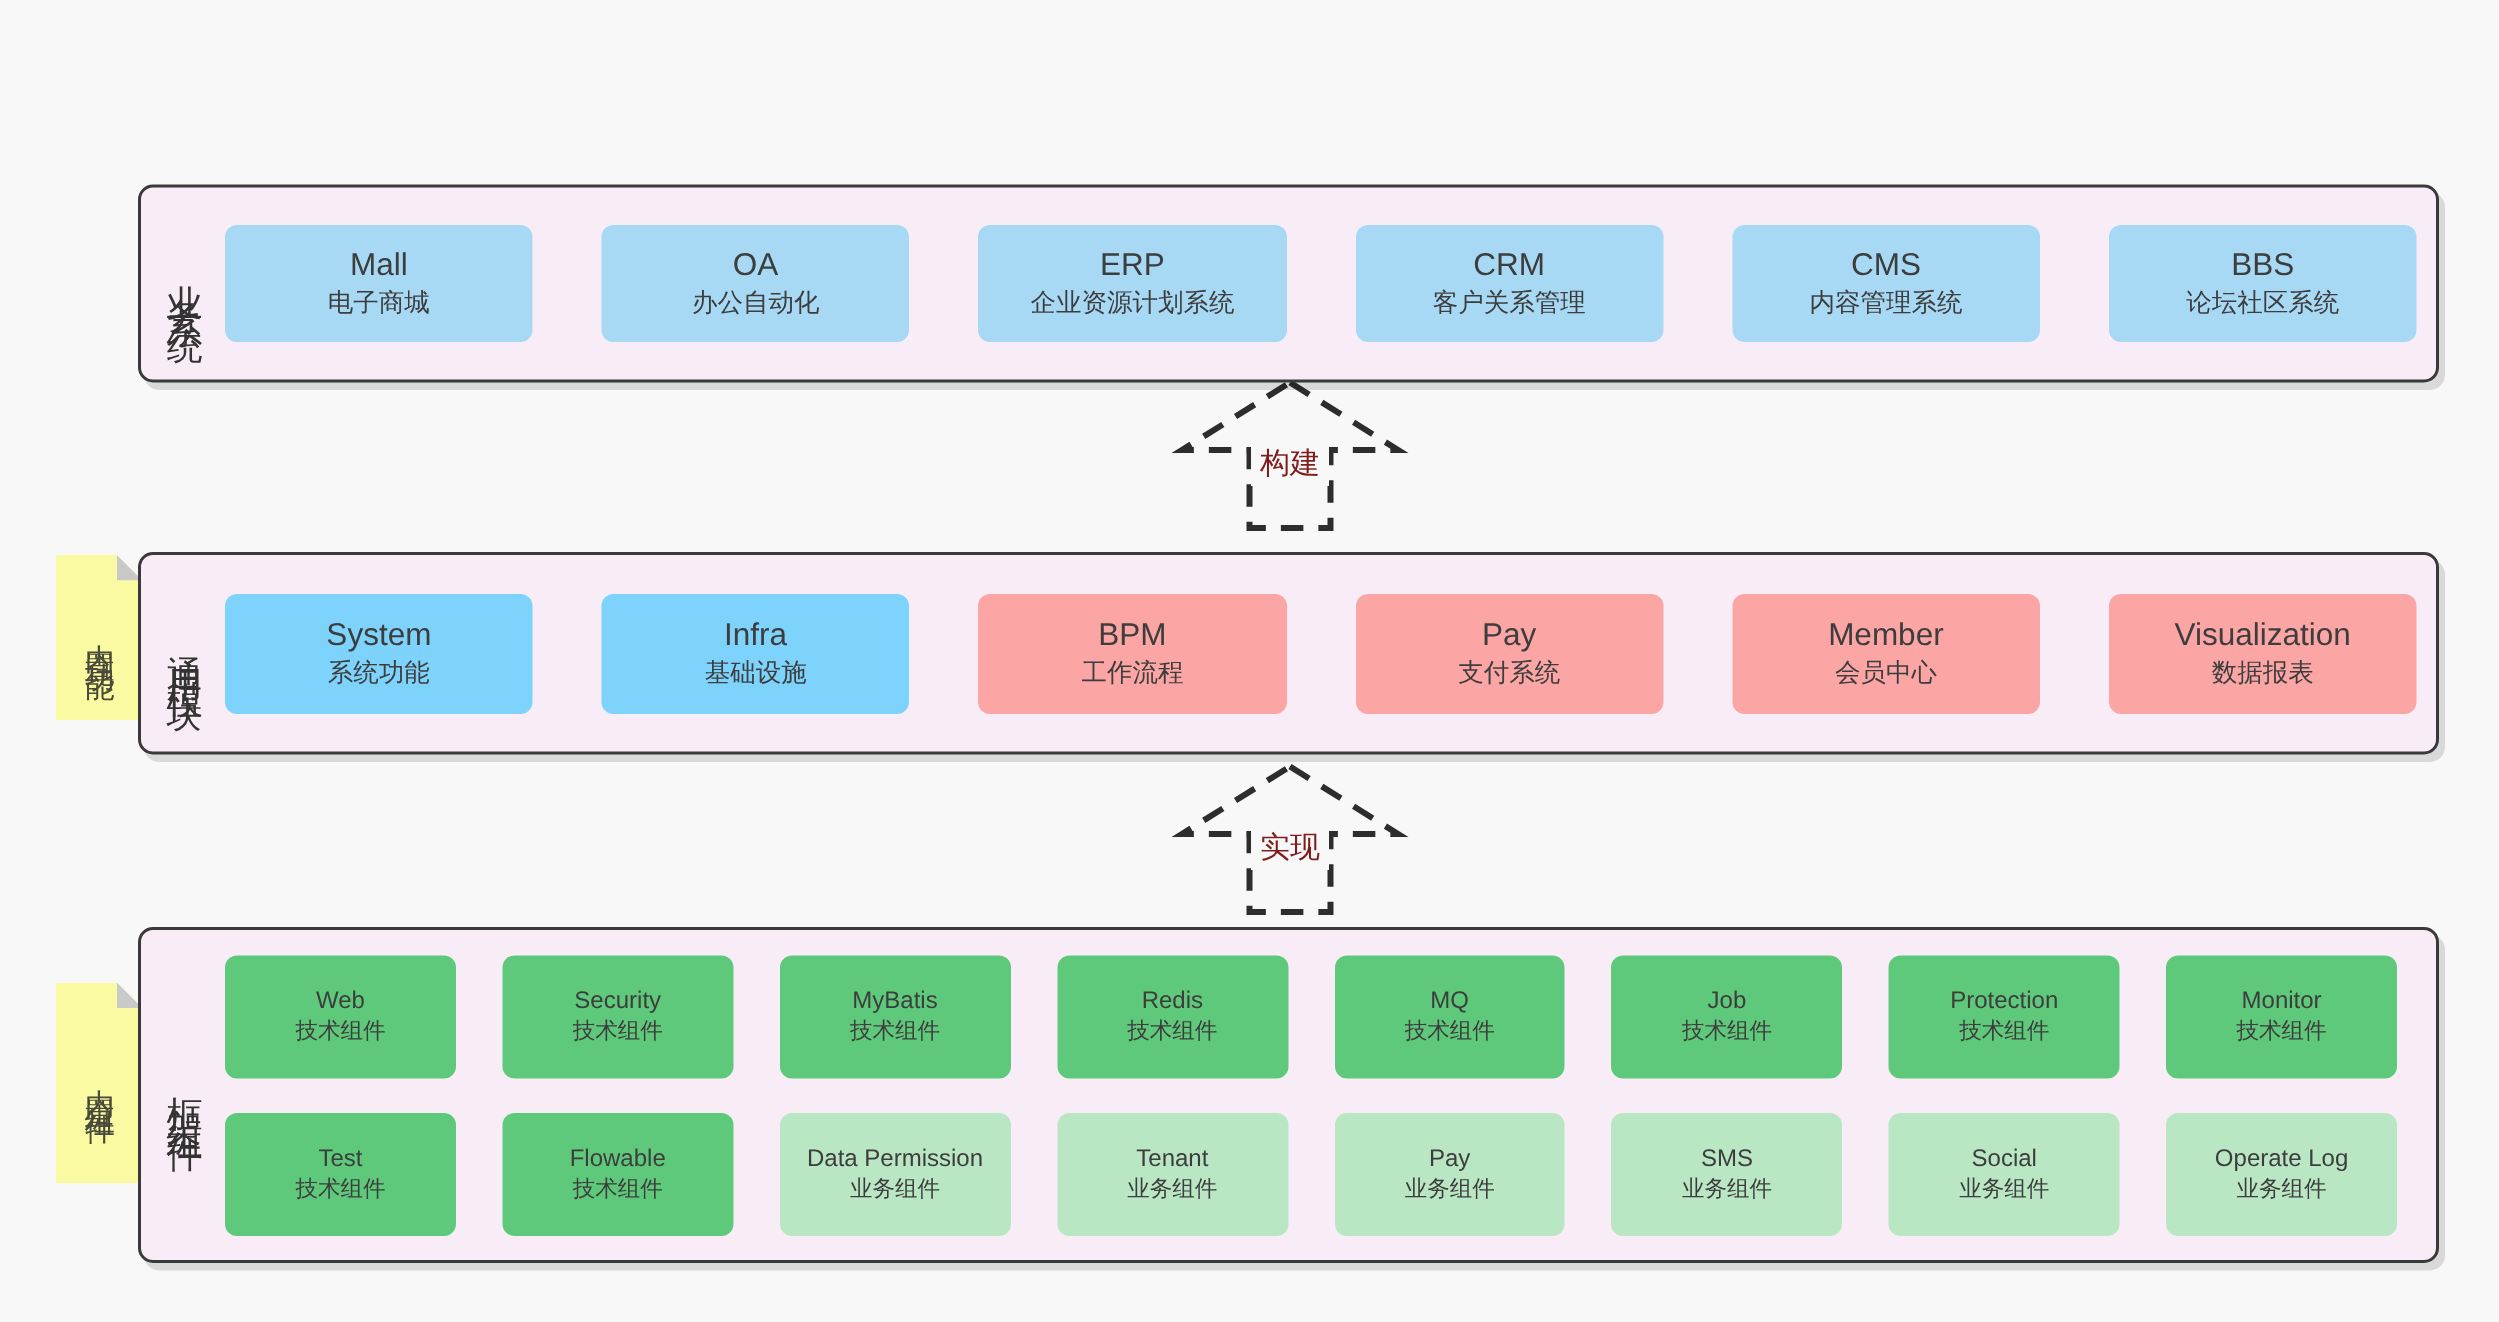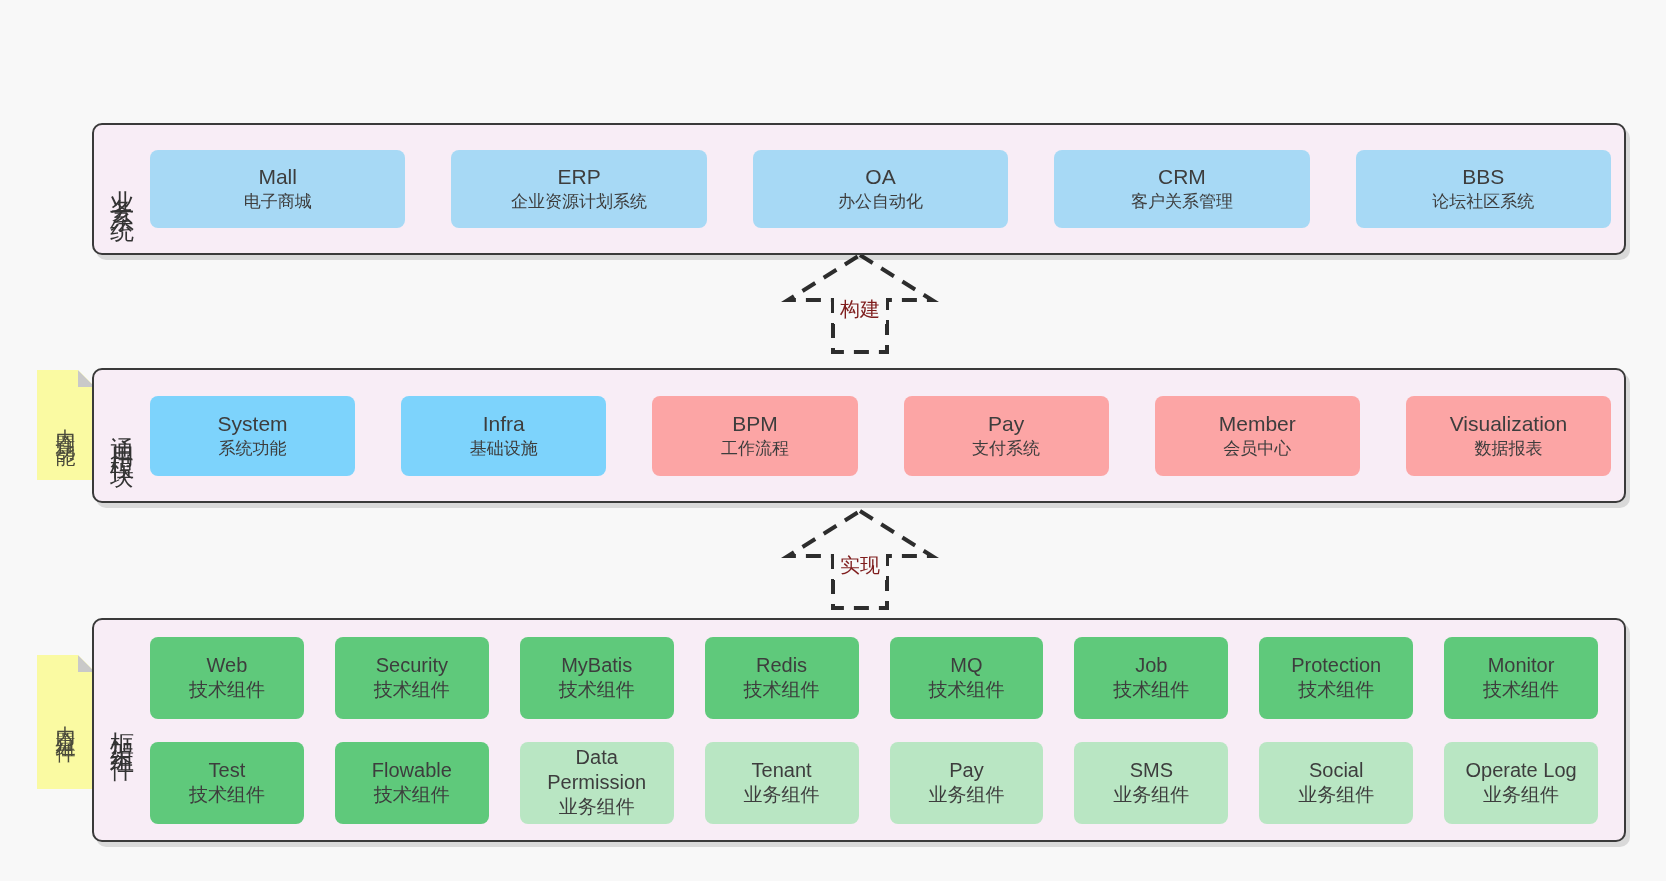--- a/index.html
+++ b/index.html
@@ -35,22 +35,22 @@
     flex:1;display:grid;grid-template-columns:repeat(8,1fr);
     column-gap:31px;row-gap:23px;padding-right:26px;
   }
   .grid .box{height:82px;}
   .box{
     border-radius:8px;display:flex;flex-direction:column;justify-content:center;
     align-items:center;text-align:center;box-sizing:border-box;padding:4px 6px;
   }
   .en{font-size:21px;line-height:1.28;}
   .zh{font-size:17px;line-height:1.32;}
-  .grid .en{font-size:20px;line-height:1.25;}
-  .grid .zh{font-size:19px;line-height:1.3;}
+  .grid .en{font-size:16px;line-height:1.25;}
+  .grid .zh{font-size:15px;line-height:1.3;}
   .blue{background:#a7d9f5;}
   .red{background:#7dd3fc;}
   .pink{background:#fca5a5;}
   .green{background:#5fc97b;}
   .lgreen{background:#b9e6c3;}
   
   .sticky{
     position:absolute;left:37px;width:58px;background:#fafaa2;z-index:1;
     clip-path:polygon(0 0,calc(100% - 17px) 0,100% 17px,100% 100%,0 100%);
     display:flex;align-items:center;justify-content:center;
@@ -78,30 +78,34 @@
   <div class="band band-top">
     <div class="band-label">
       <div class="vtext">业务系统</div>
     </div>
     <div class="boxrow">
       <div class="box blue">
         <div class="en">Mall</div>
         <div class="zh">电子商城</div>
       </div>
       <div class="box blue">
+        <div class="en">OA</div>
+        <div class="zh">办公自动化</div>
+      </div>
+      <div class="box blue">
         <div class="en">ERP</div>
         <div class="zh">企业资源计划系统</div>
       </div>
       <div class="box blue">
-        <div class="en">OA</div>
-        <div class="zh">办公自动化</div>
-      </div>
-      <div class="box blue">
         <div class="en">CRM</div>
         <div class="zh">客户关系管理</div>
+      </div>
+      <div class="box blue">
+        <div class="en">CMS</div>
+        <div class="zh">内容管理系统</div>
       </div>
       <div class="box blue">
         <div class="en">BBS</div>
         <div class="zh">论坛社区系统</div>
       </div>
     </div>
   </div>
 
   <div class="arrow arrow-1">
     <svg width="164" height="104" viewBox="0 0 164 104">

